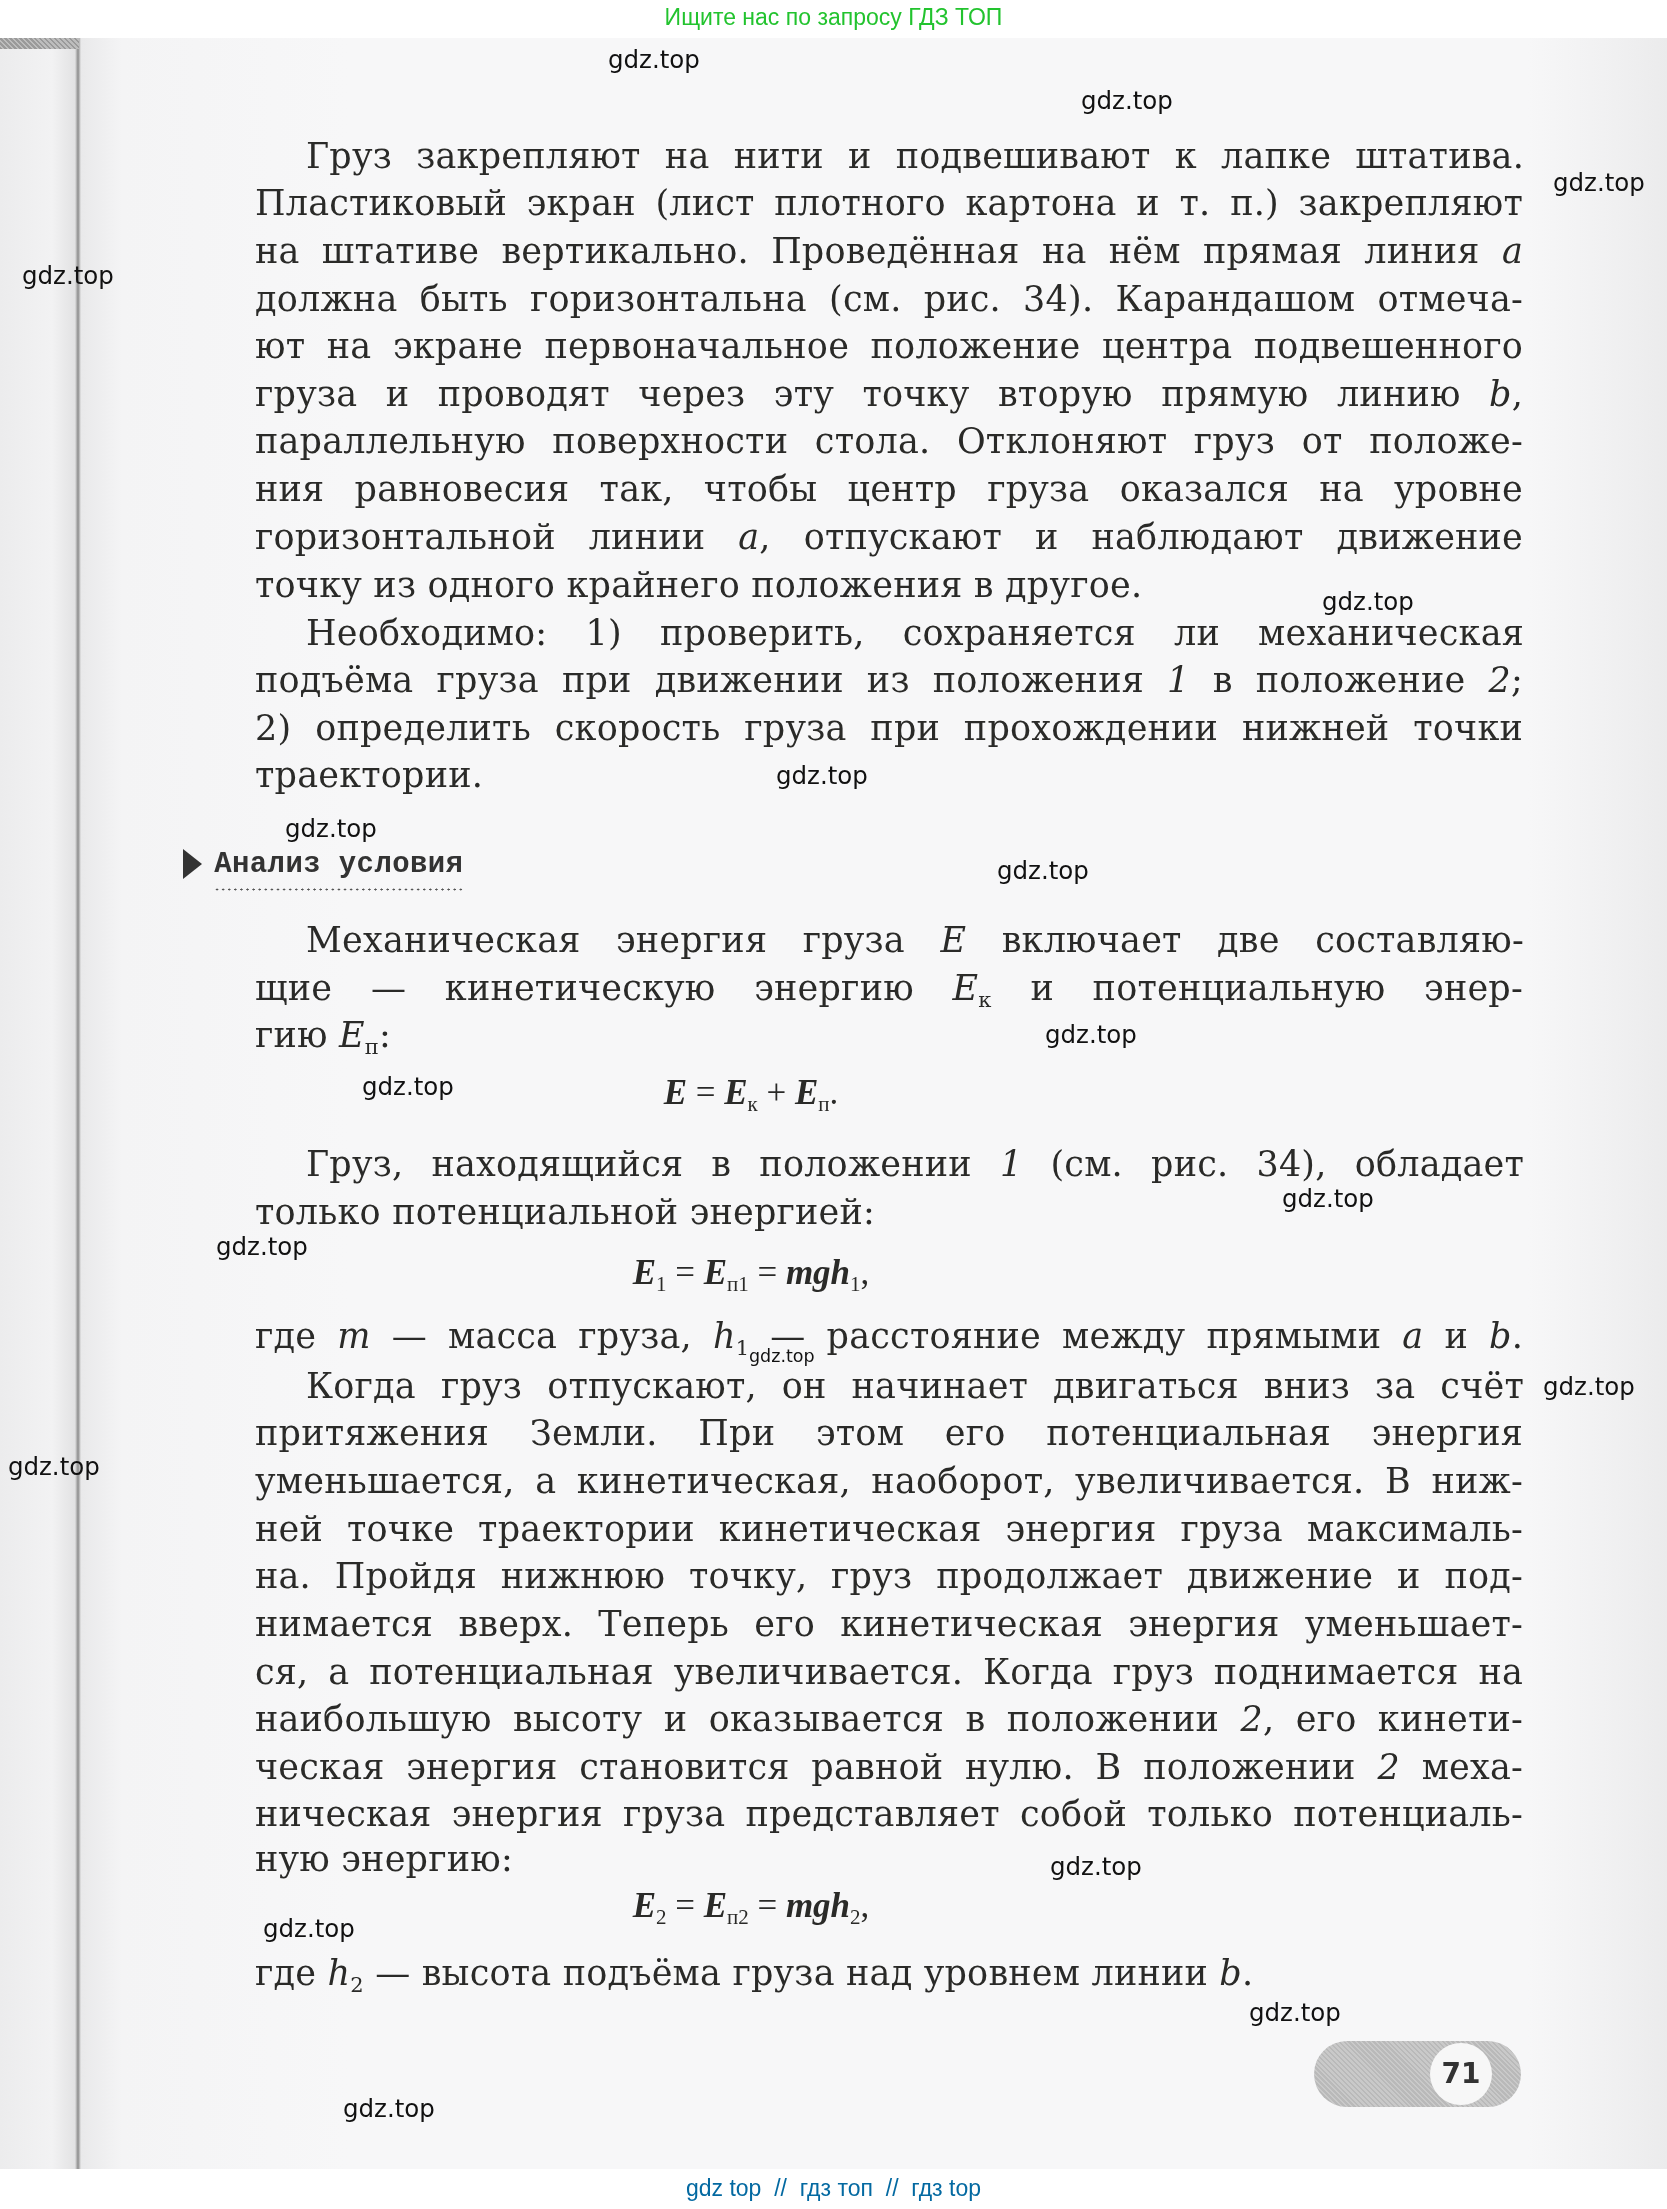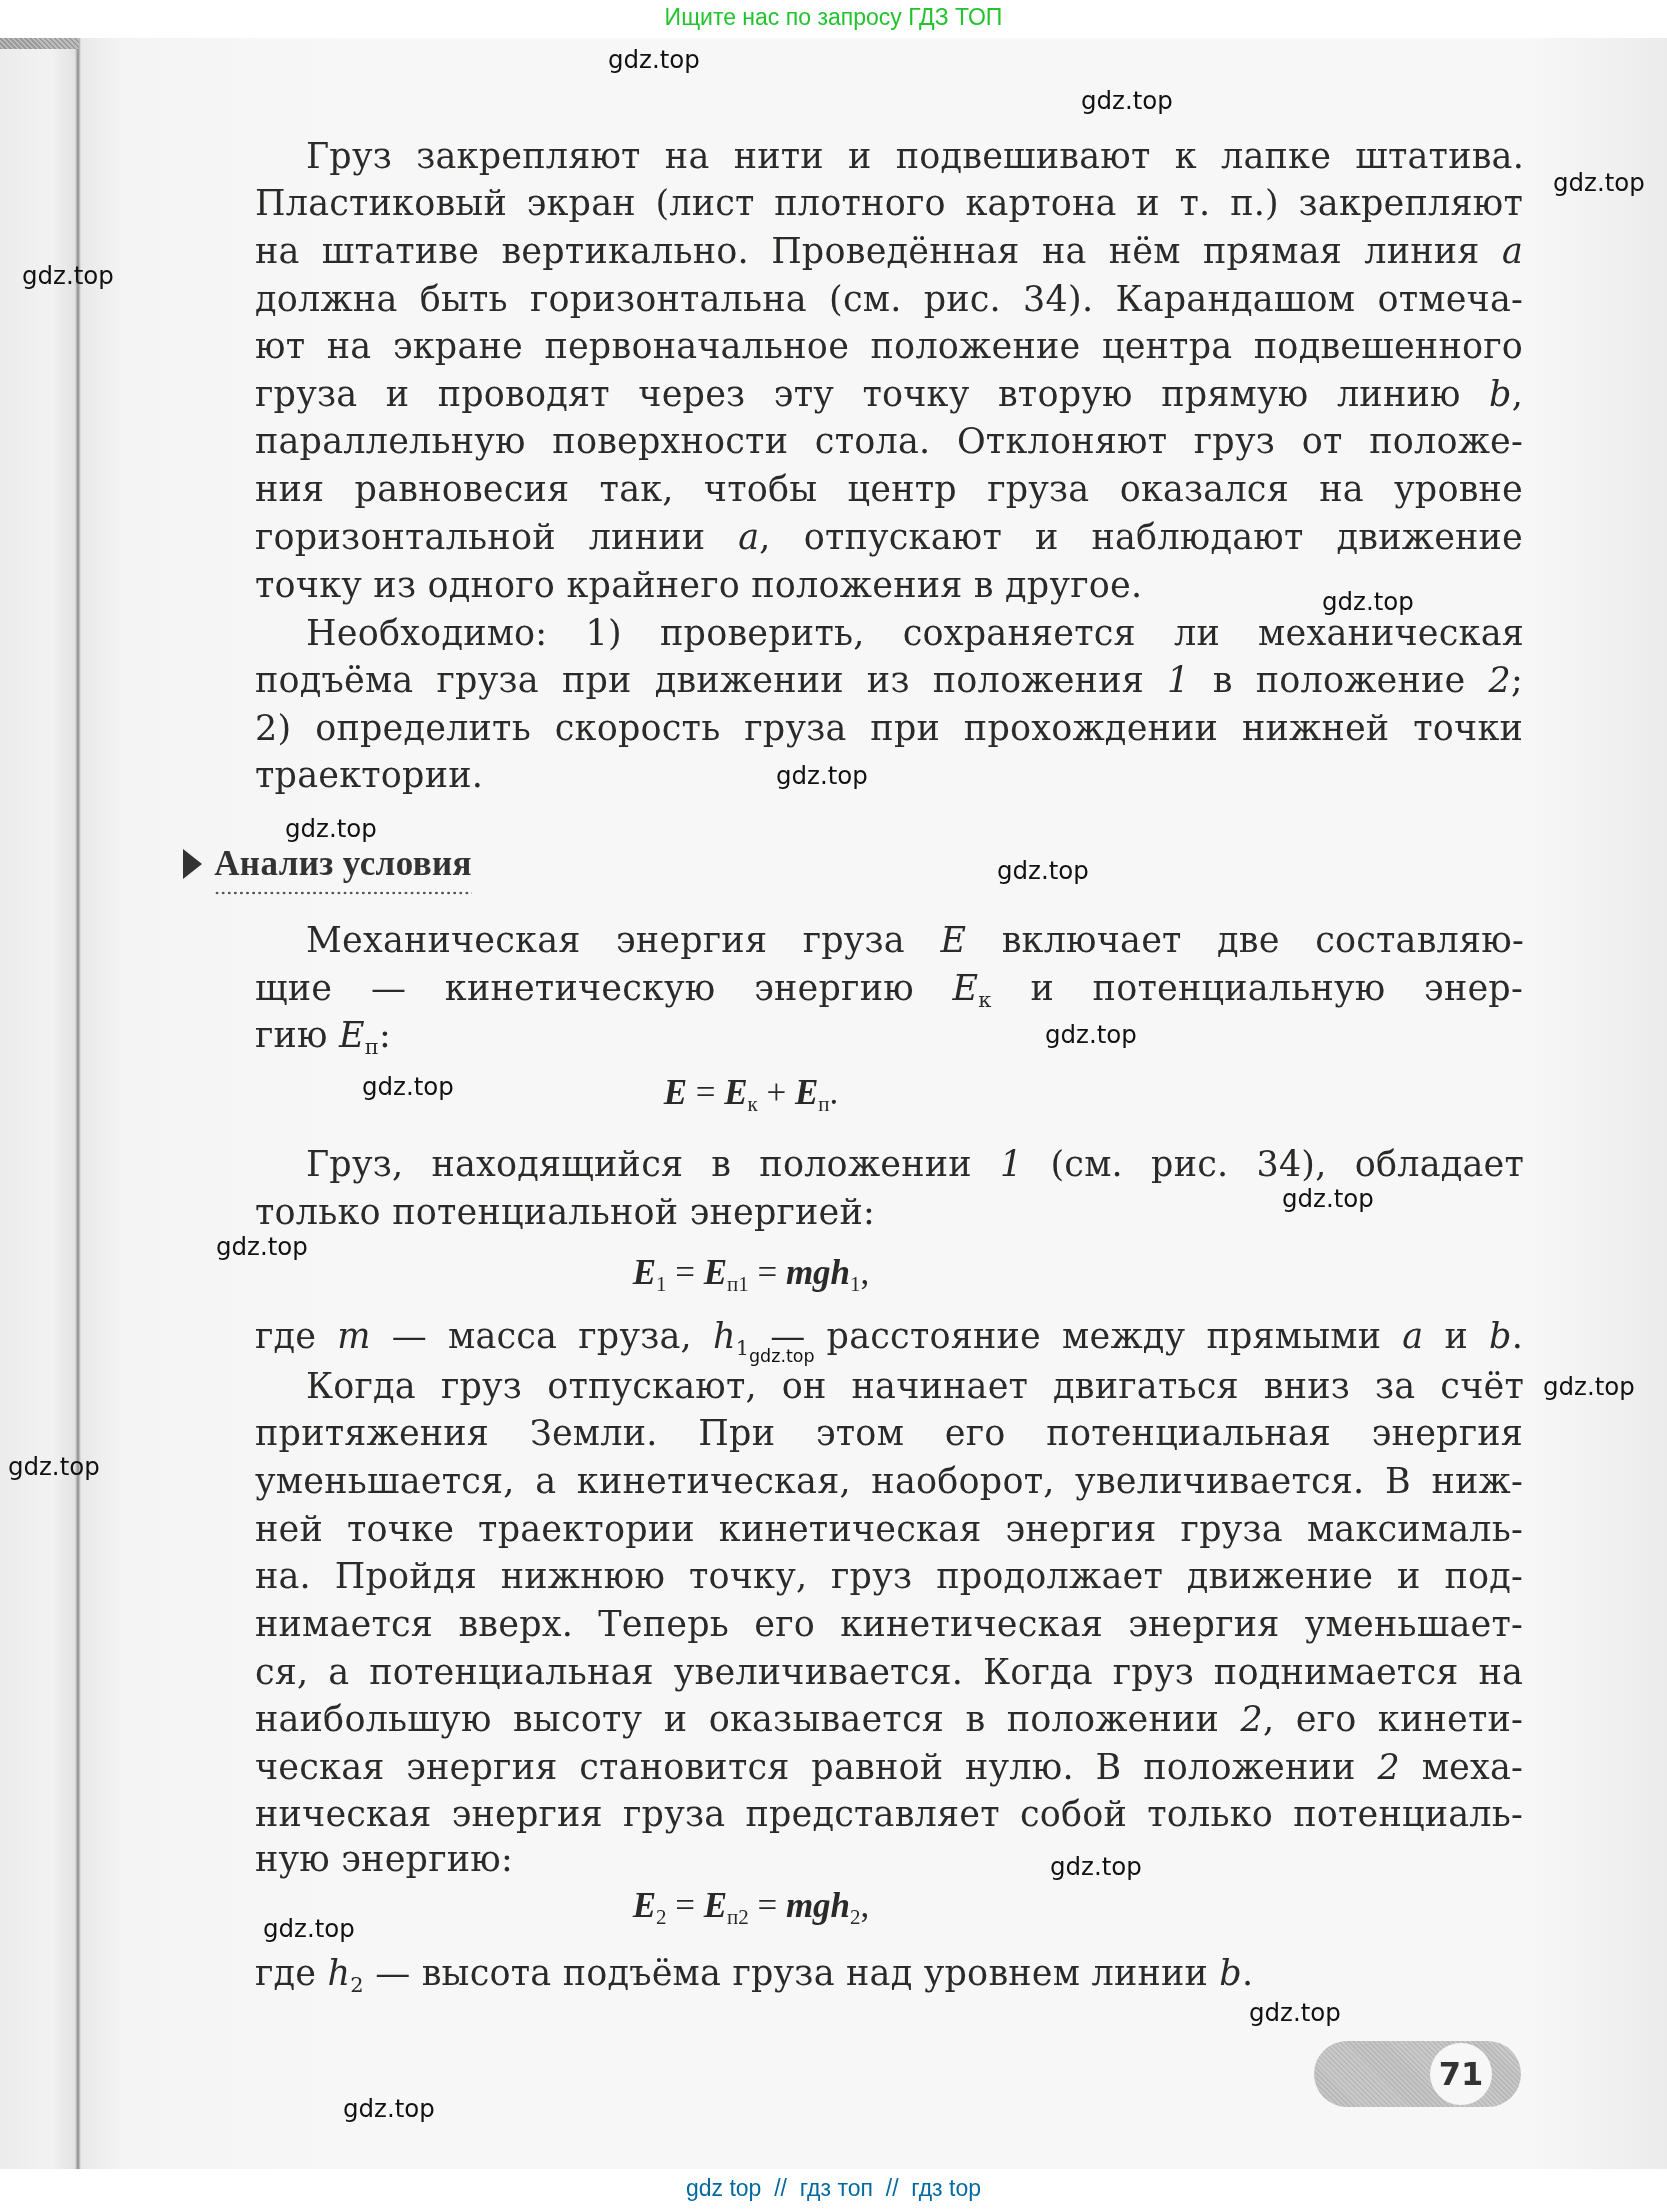--- a/index.html
+++ b/index.html
@@ -39,41 +39,41 @@
   .eq .op { padding: 0 8.7px; }
   .heading {
     position: absolute; left: 183px; top: 838px; height: 52px;
     display: flex; align-items: center;
   }
   .heading .tri {
     width: 0; height: 0; border-top: 15px solid transparent; border-bottom: 15px solid transparent;
     border-left: 19px solid #333333; margin-right: 12.2px;
   }
   .heading .htext {
-    font-family: Liberation Serif, serif; font-weight: bold; font-size: 35px;
+    font-family: Liberation Mono, monospace; font-weight: bold; font-size: 29px;
     color: #333333; letter-spacing: 0.4px; position: relative;
   }
   .heading .dots {
     position: absolute; left: 0; right: 0; bottom: -10.5px; height: 3.5px;
     background: radial-gradient(circle, #555 1px, transparent 1.4px) 0 0 / 6.1px 3.5px repeat-x;
   }
   .wm {
     position: absolute; font-family: "DejaVu Sans", sans-serif; font-size: 24.5px;
     color: #111111; white-space: nowrap; line-height: 28px; text-align: center;
   }
   .wm.small { font-size: 17.5px; }
   .pill {
     position: absolute; left: 1314px; top: 2041px; width: 207px; height: 66px;
     border-radius: 33px;
     background: repeating-linear-gradient(45deg, #b9b9b9 0 1.7px, #c9c9c9 1.7px 3.5px);
   }
   .pill .circle {
     position: absolute; left: 116px; top: 1.7px; width: 62px; height: 62px; border-radius: 50%;
     background: #f7f7f7; display: flex; align-items: center; justify-content: center;
-    font-family: "DejaVu Sans", sans-serif; font-weight: bold; font-size: 32px; color: #333333;
+    font-family: "DejaVu Sans", sans-serif; font-weight: bold; font-size: 28px; color: #333333;
   }
   .footer {
     position: absolute; left: 0; top: 2169px; width: 1667px; height: 41px;
     background: #ffffff; text-align: center;
     font-family: "Liberation Sans", sans-serif; font-size: 23px; line-height: 38px;
   }
 </style>
 </head>
 <body>
 

